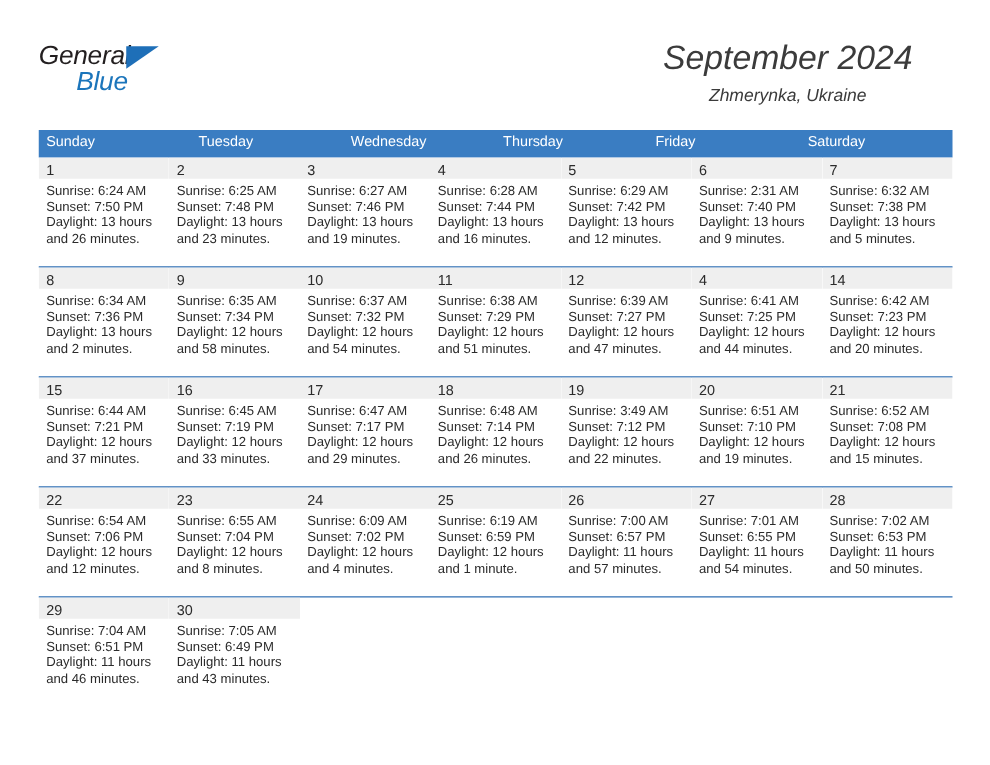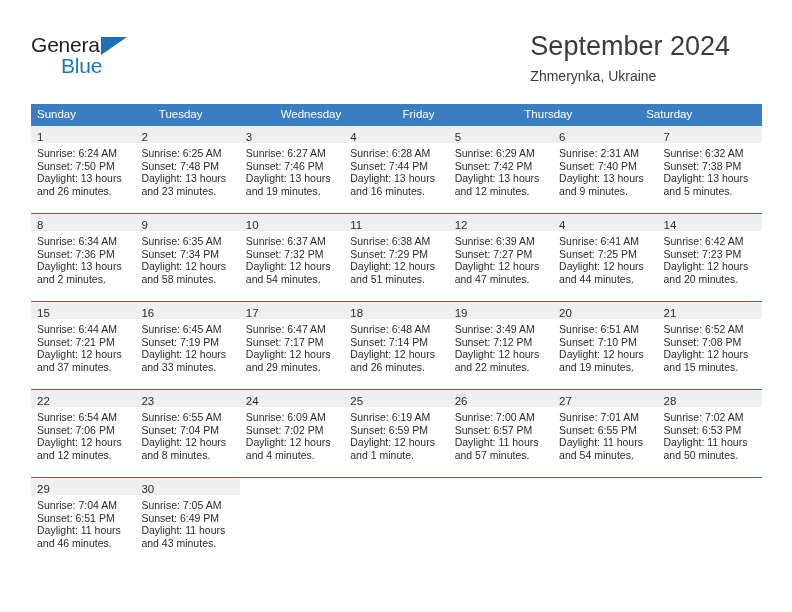--- a/index.html
+++ b/index.html
@@ -20,20 +20,21 @@
     height: 612px;
     box-sizing: border-box;
   }
 
   
   .header {
     position: absolute;
     left: 0; top: 0;
     width: 764px;
     height: 100px;
+    font-style: italic;
   }
   .logo {
     position: absolute;
     left: 31px;
     top: 34px;
     width: 200px;
     height: 50px;
   }
   .logo-general {
     position: absolute;
@@ -59,21 +60,21 @@
     top: 21px;
     font-size: 21px;
     letter-spacing: -0.2px;
     color: #1b75bb;
     line-height: 22px;
   }
   .title-block {
     position: absolute;
     right: 34px;
     top: 30px;
-    text-align: left;
+    text-align: center;
   }
   .cal-title {
     font-size: 27px;
     color: #3b3b3b;
     line-height: 33px;
     font-weight: normal;
     margin: 0;
     white-space: nowrap;
   }
   .cal-subtitle {
@@ -159,22 +160,22 @@
     </div>
 
   </div>
 
   <div class="calendar">
 
     <div class="weekday-row">
       <div class="weekday-cell">Sunday</div>
       <div class="weekday-cell">Tuesday</div>
       <div class="weekday-cell">Wednesday</div>
+      <div class="weekday-cell">Thursday</div>
       <div class="weekday-cell">Friday</div>
-      <div class="weekday-cell">Thursday</div>
       <div class="weekday-cell">Saturday</div>
     </div>
 
     <div id="weeks-container">
         <div class="week-row">
           <div class="day-cell">
             <div class="day-num-band"><span class="day-num">1</span></div>
             <div class="day-info">
               <div>Sunrise: 6:24 AM</div>
               <div>Sunset: 7:50 PM</div>

